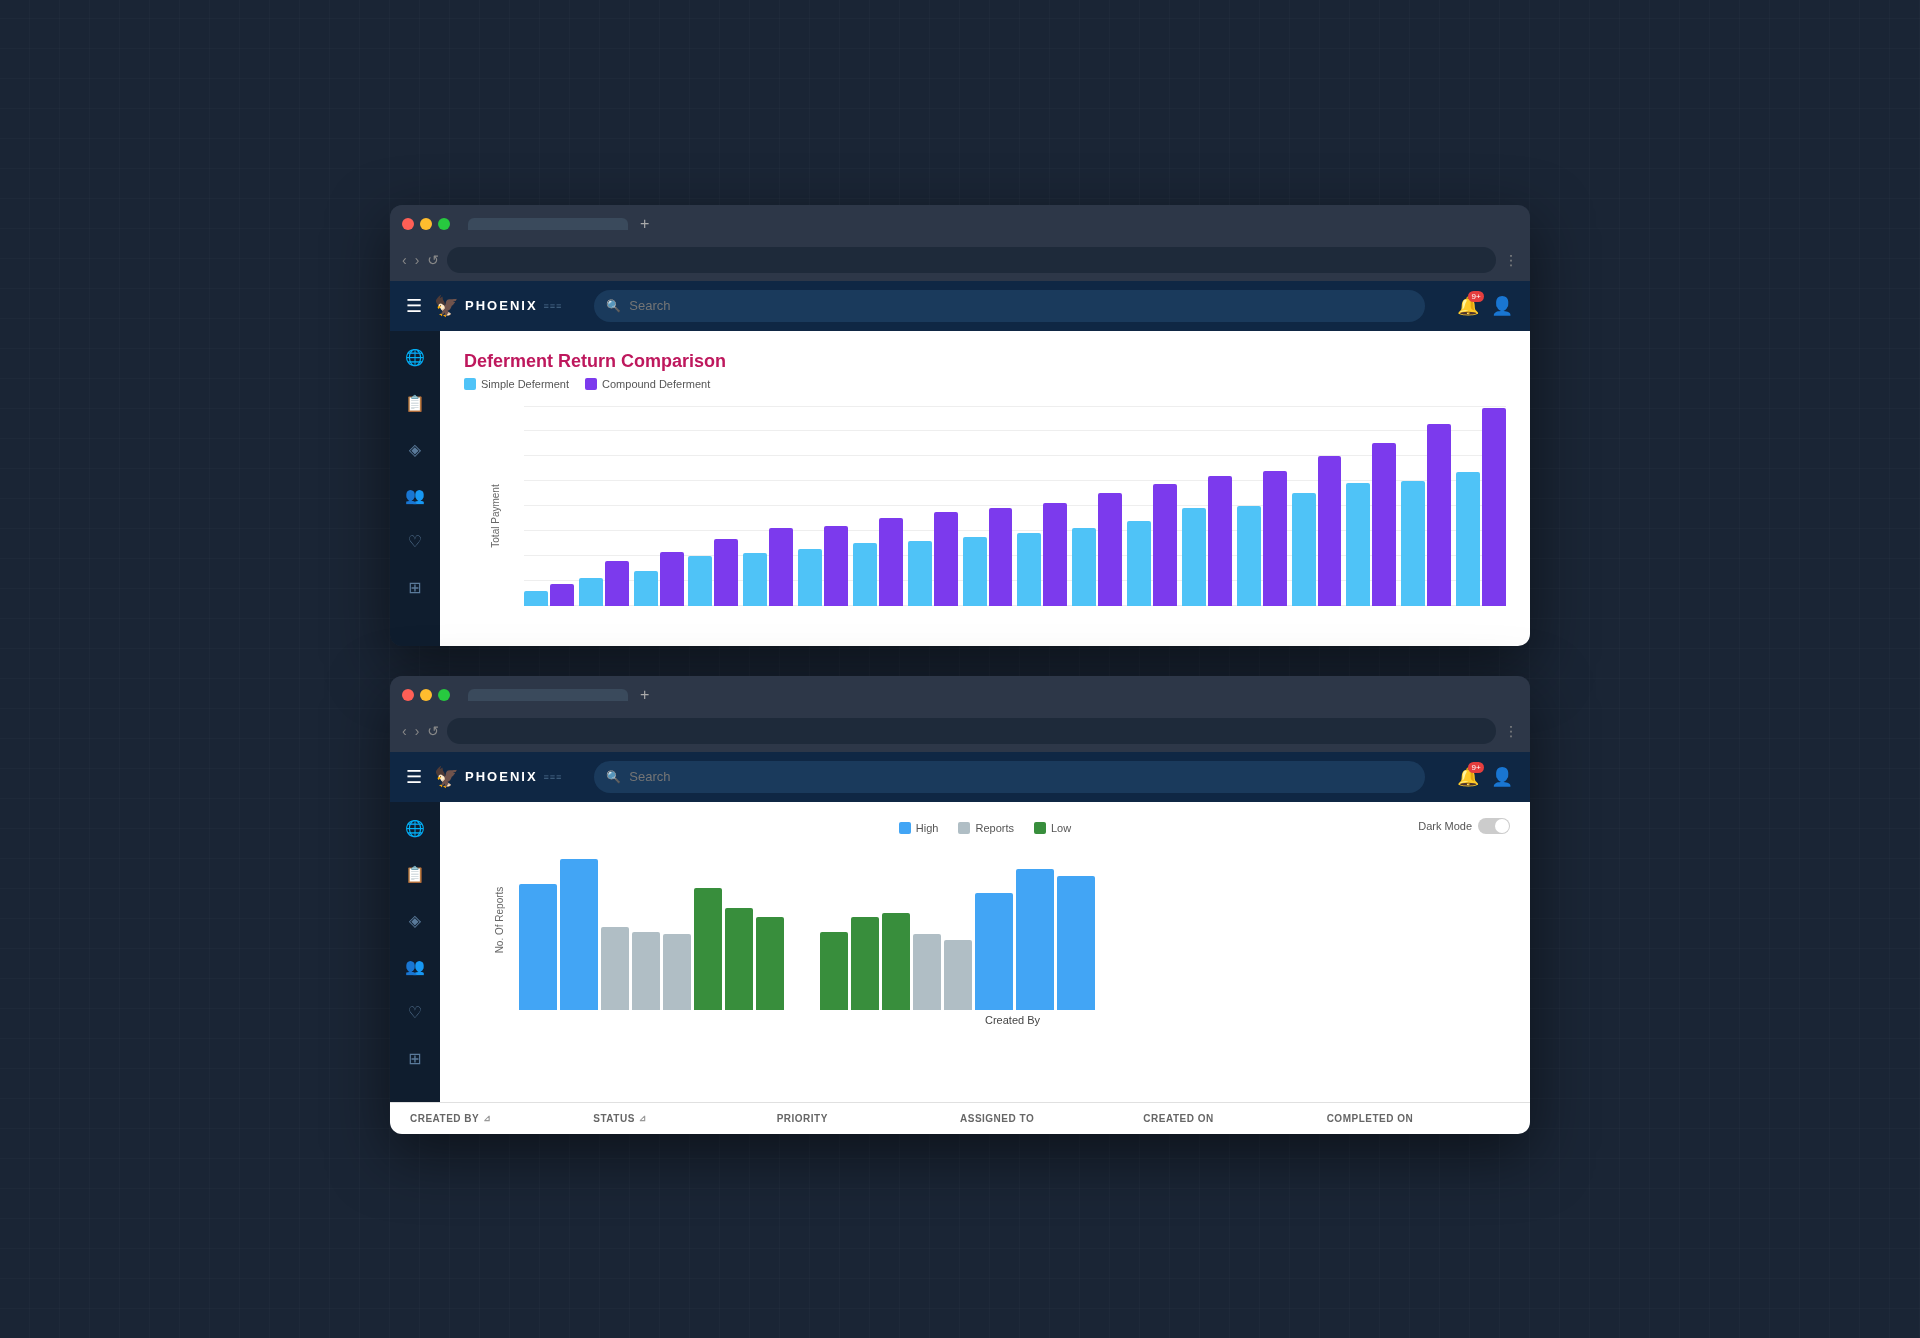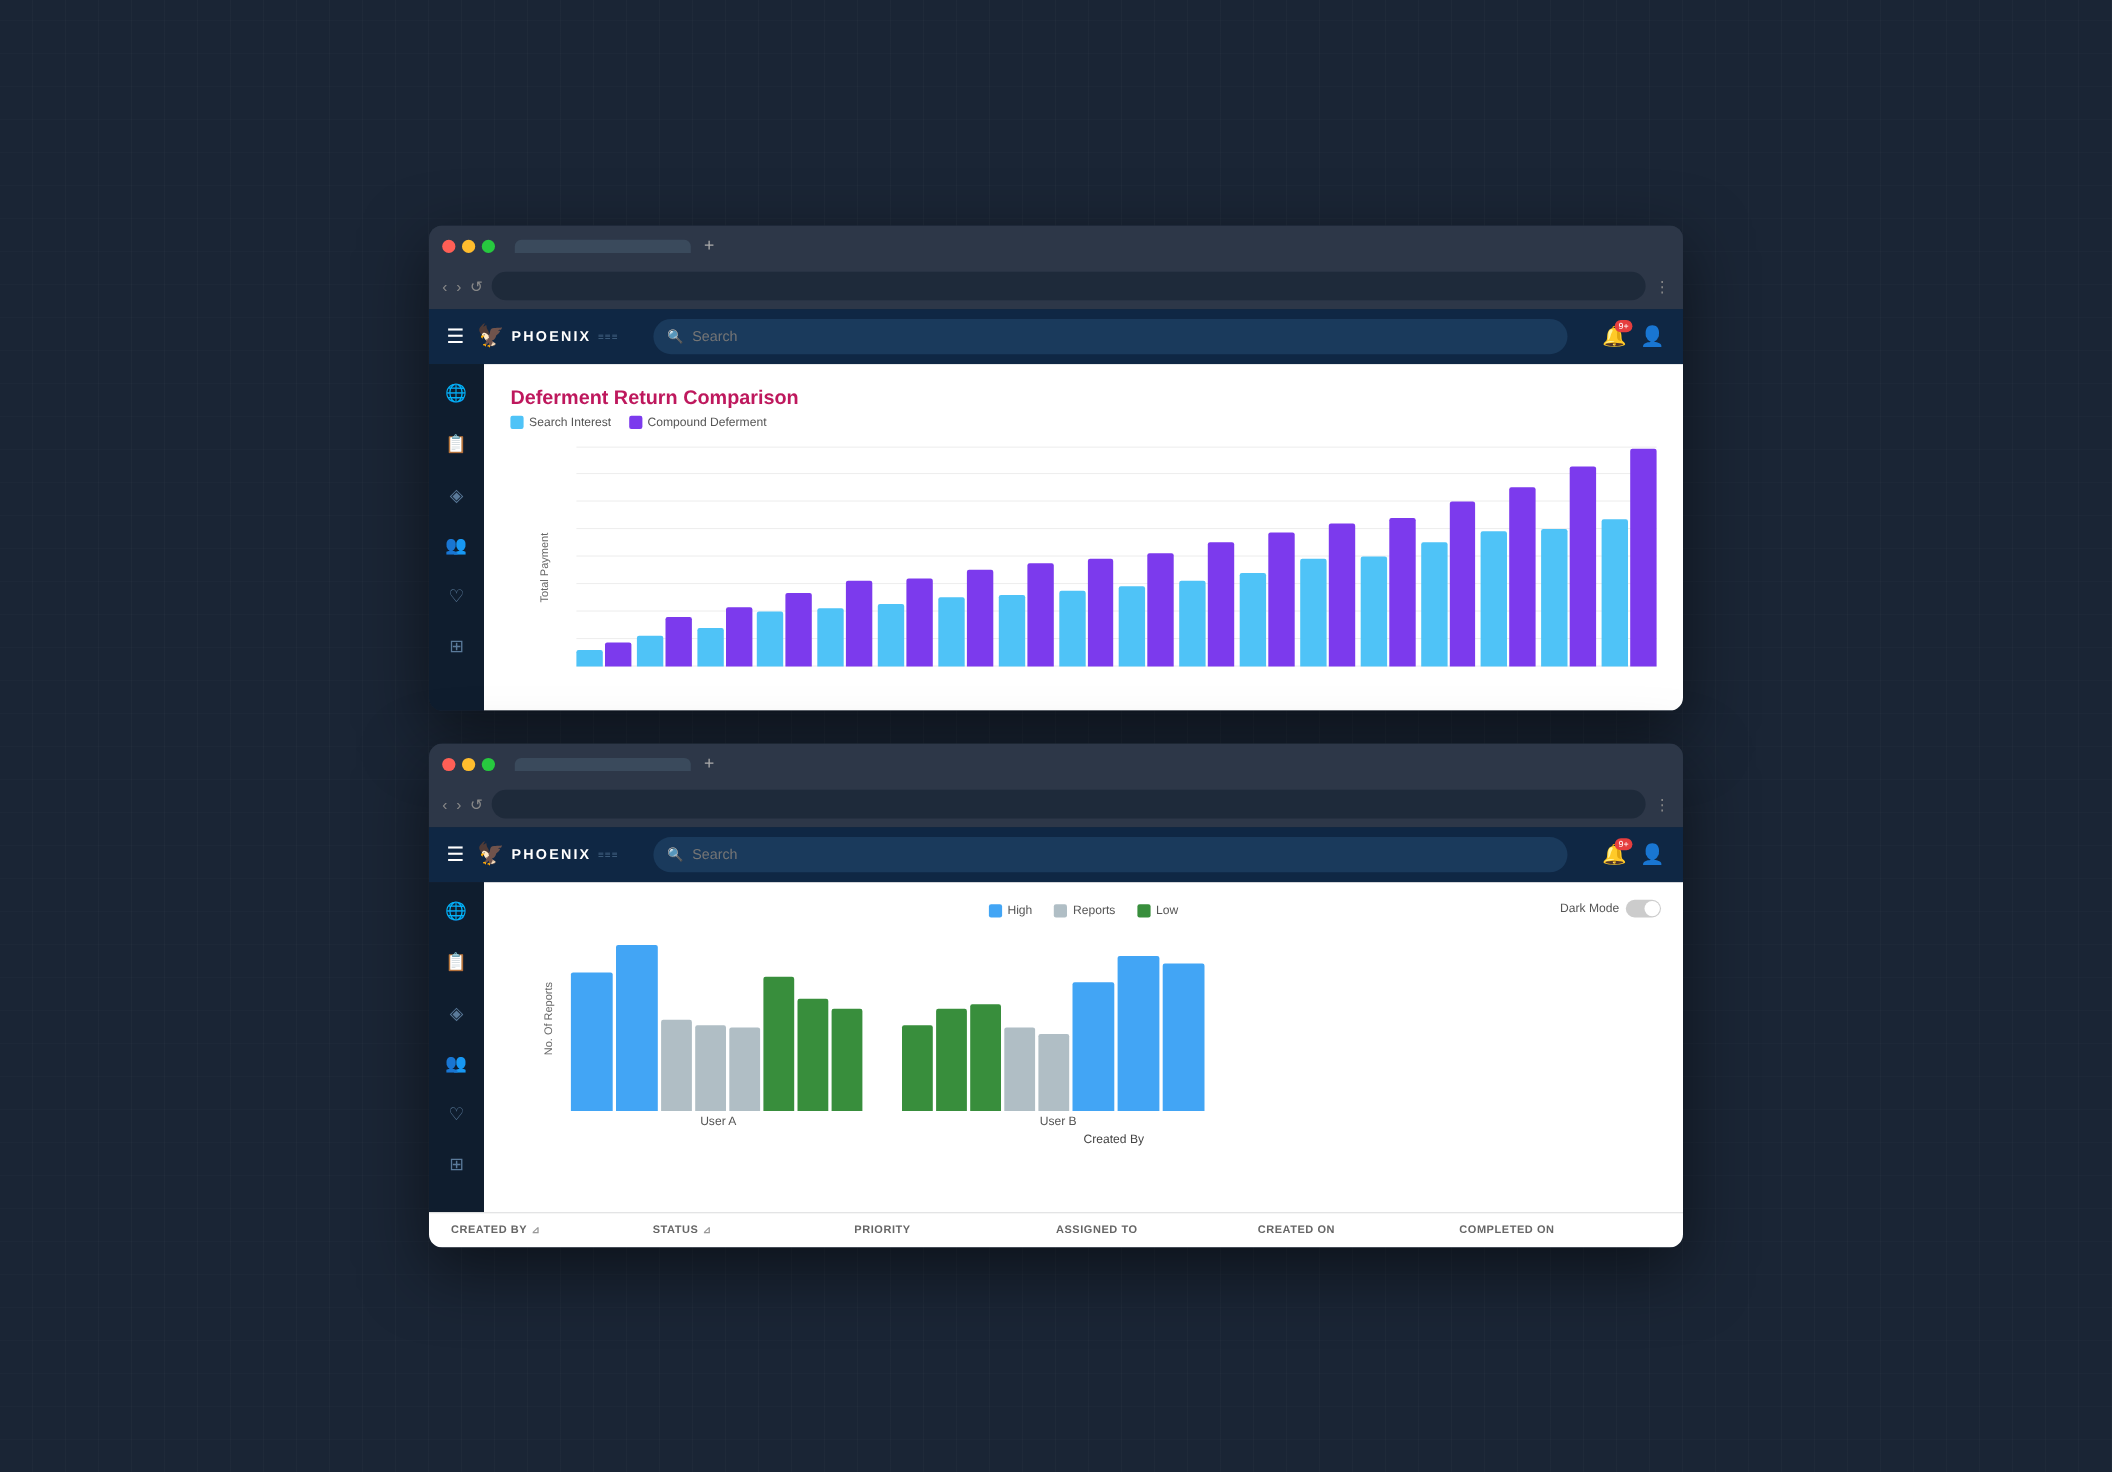--- a/index.html
+++ b/index.html
@@ -390,21 +390,21 @@
           <div class="sidebar-icon">👥</div>
           <div class="sidebar-icon">♡</div>
           <div class="sidebar-icon">⊞</div>
         </div>
 
         <div class="chart-area">
           <div class="chart-title">Deferment Return Comparison</div>
           <div class="legend">
             <div class="legend-item">
               <div class="legend-color" style="background:#4fc3f7"></div>
-              <span>Search Interest</span>
+              <span>Simple Deferment</span>
             </div>
             <div class="legend-item">
               <div class="legend-color" style="background:#7c3aed"></div>
               <span>Compound Deferment</span>
             </div>
           </div>
 
           <div style="display:flex;position:relative;padding-left:60px;">
             <span style="position:absolute;left:0;top:50%;transform:translateY(-50%) rotate(-90deg);font-size:10px;color:#666;white-space:nowrap;">Total Payment</span>
 
@@ -604,25 +604,20 @@
                     <div style="width: 28px; height: 92.0312px; background: rgb(56, 142, 60); border-radius: 2px 2px 0px 0px;"></div>
                     <div style="width: 28px; height: 96.875px; background: rgb(56, 142, 60); border-radius: 2px 2px 0px 0px;"></div>
                     <div style="width: 28px; height: 75.5625px; background: rgb(176, 190, 197); border-radius: 2px 2px 0px 0px;"></div>
                     <div style="width: 28px; height: 69.75px; background: rgb(176, 190, 197); border-radius: 2px 2px 0px 0px;"></div>
                     <div style="width: 38px; height: 116.25px; background: rgb(66, 165, 245); border-radius: 2px 2px 0px 0px;"></div>
                     <div style="width: 38px; height: 140.469px; background: rgb(66, 165, 245); border-radius: 2px 2px 0px 0px;"></div>
                     <div style="width: 38px; height: 133.688px; background: rgb(66, 165, 245); border-radius: 2px 2px 0px 0px;"></div>
                   </div>
                 </div>
 
-              <div style="display:flex;margin-top:4px;gap:8px;" id="x-labels-2">
-              <span style="display: inline-block; width: 268px; text-align: center; font-size: 11px; color: rgb(85, 85, 85);">User A</span>
-                  <span style="display: inline-block; width: 20px;"></span>
-                  <span style="display: inline-block; width: 278px; text-align: center; font-size: 11px; color: rgb(85, 85, 85);">User B</span>
-                </div>
 
               <div style="text-align:center;font-size:11px;color:#444;margin-top:4px;">Created By</div>
             </div>
           </div>
         </div>
       </div>
 
       <div class="table-footer" id="table-footer">
       <div class="table-col-header">
             <span>CREATED BY</span>

